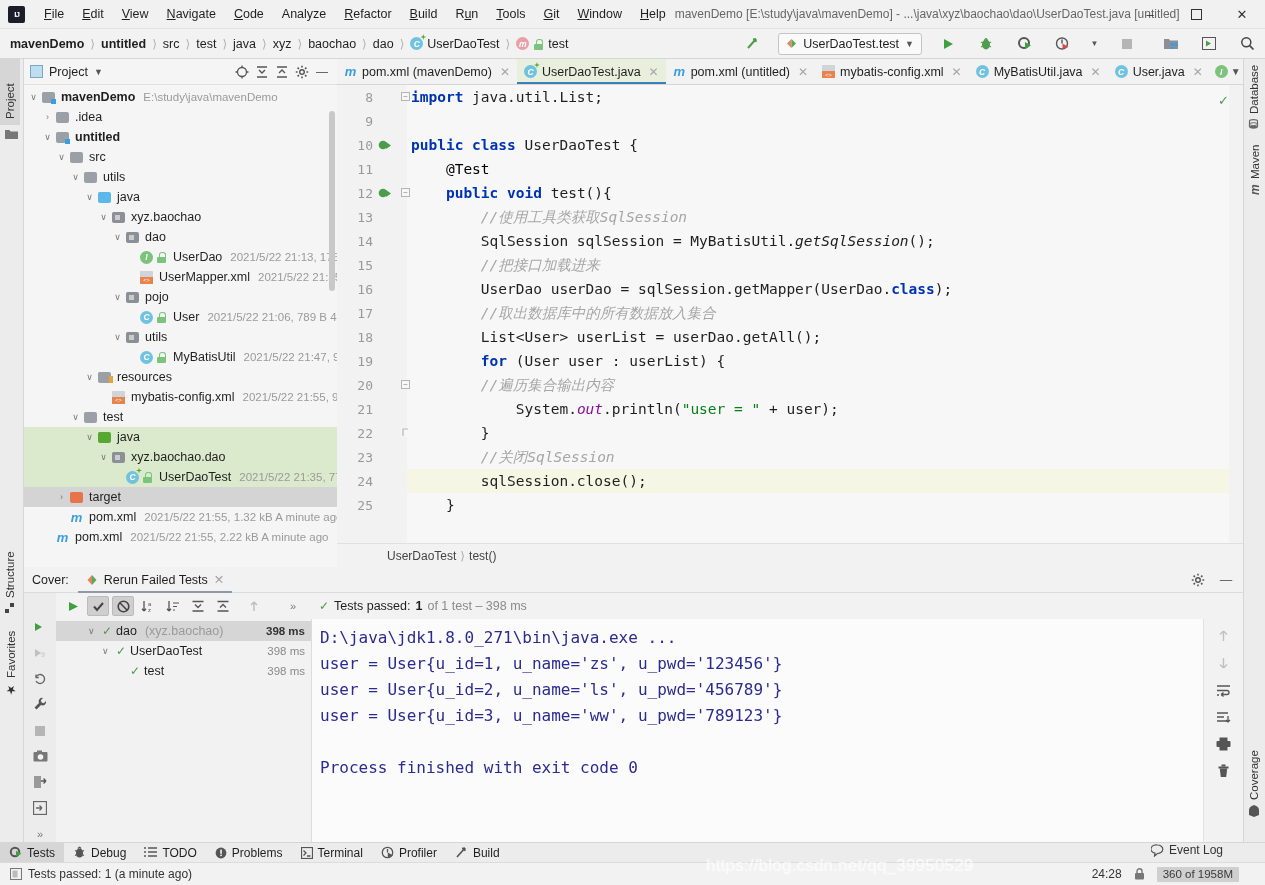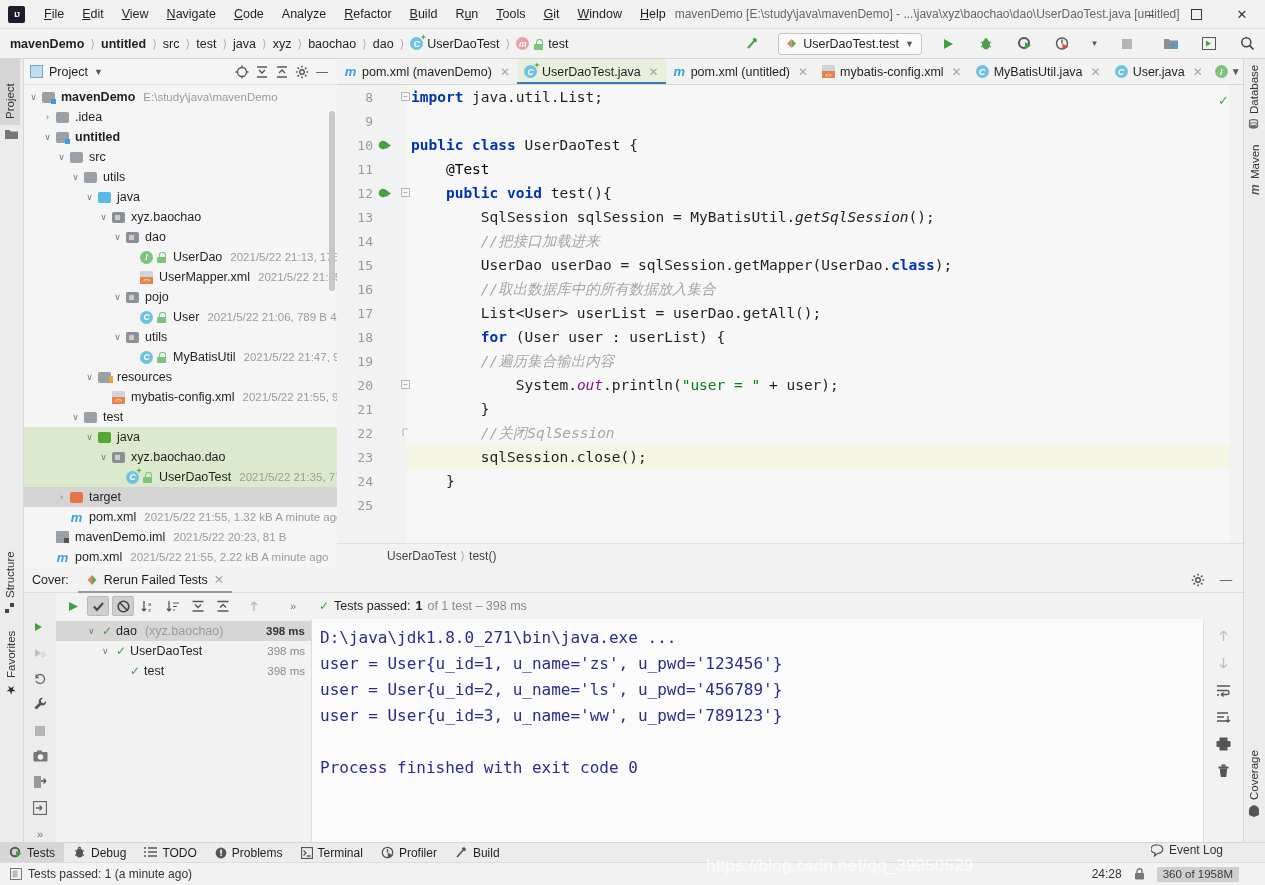--- a/index.html
+++ b/index.html
@@ -596,26 +596,20 @@
         <span style="margin-left:3px;">target</span>
       </div>
       <div class="node" style="padding-left: 32px;">
         <span class="arrow"></span>
         <span class="mico">m</span>
         <span style="margin-left:3px;">pom.xml</span>
         <span class="meta">2021/5/22 21:55, 1.32 kB A minute ago</span>
       </div>
       <div class="node" style="padding-left: 18px;">
         <span class="arrow"></span>
-        <span class="imlico"></span>
-        <span style="margin-left:3px;">mavenDemo.iml</span>
-        <span class="meta">2021/5/22 20:23, 81 B</span>
-      </div>
-      <div class="node" style="padding-left: 18px;">
-        <span class="arrow"></span>
         <span class="mico">m</span>
         <span style="margin-left:3px;">pom.xml</span>
         <span class="meta">2021/5/22 21:55, 2.22 kB A minute ago</span>
       </div>
     </div>
 </div>
 
 <div class="editorwrap">
   <div class="tabsrow" id="tabsrow">
     <div class="etab">
@@ -729,20 +723,21 @@
         <div class="gutterline" style="top: 408px;">
           <span class="lnum">25</span>
         </div>
       </div>
     <div class="codelines" id="codelines">
         <div class="cline"><span class="kw">import </span><span class="">java.util.List;</span></div>
         <div class="cline">&nbsp;</div>
         <div class="cline"><span class="kw">public class </span><span class="">UserDaoTest {</span></div>
         <div class="cline"><span class="ann">    @Test</span></div>
         <div class="cline"><span class="">    </span><span class="kw">public void </span><span class="">test(){</span></div>
+        <div class="cline"><span class="cmt">        //使用工具类获取SqlSession</span></div>
         <div class="cline"><span class="">        SqlSession sqlSession = MyBatisUtil.</span><span class="ital">getSqlSession</span><span class="">();</span></div>
         <div class="cline"><span class="cmt">        //把接口加载进来</span></div>
         <div class="cline"><span class="">        UserDao userDao = sqlSession.getMapper(UserDao.</span><span class="kw">class</span><span class="">);</span></div>
         <div class="cline"><span class="cmt">        //取出数据库中的所有数据放入集合</span></div>
         <div class="cline"><span class="">        List&lt;User&gt; userList = userDao.getAll();</span></div>
         <div class="cline"><span class="">        </span><span class="kw">for </span><span class="">(User user : userList) {</span></div>
         <div class="cline"><span class="cmt">        //遍历集合输出内容</span></div>
         <div class="cline"><span class="">            System.</span><span class="field">out</span><span class="">.println(</span><span class="str">"user = "</span><span class=""> + user);</span></div>
         <div class="cline"><span class="">        }</span></div>
         <div class="cline"><span class="cmt">        //关闭SqlSession</span></div>

